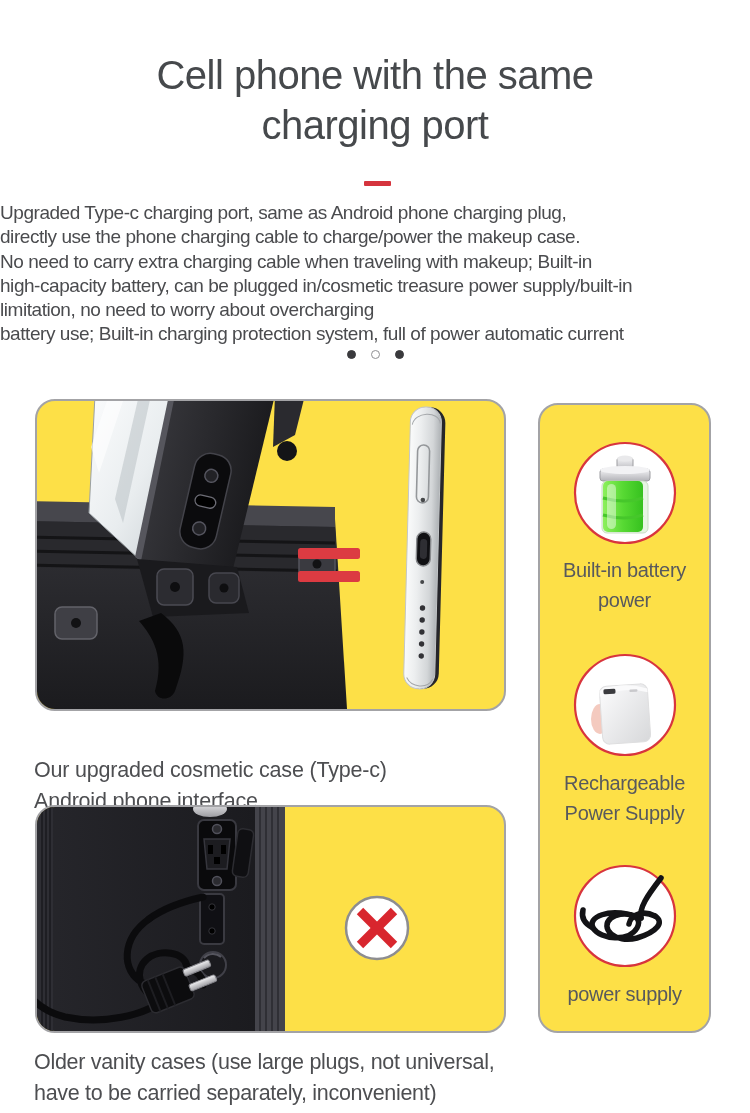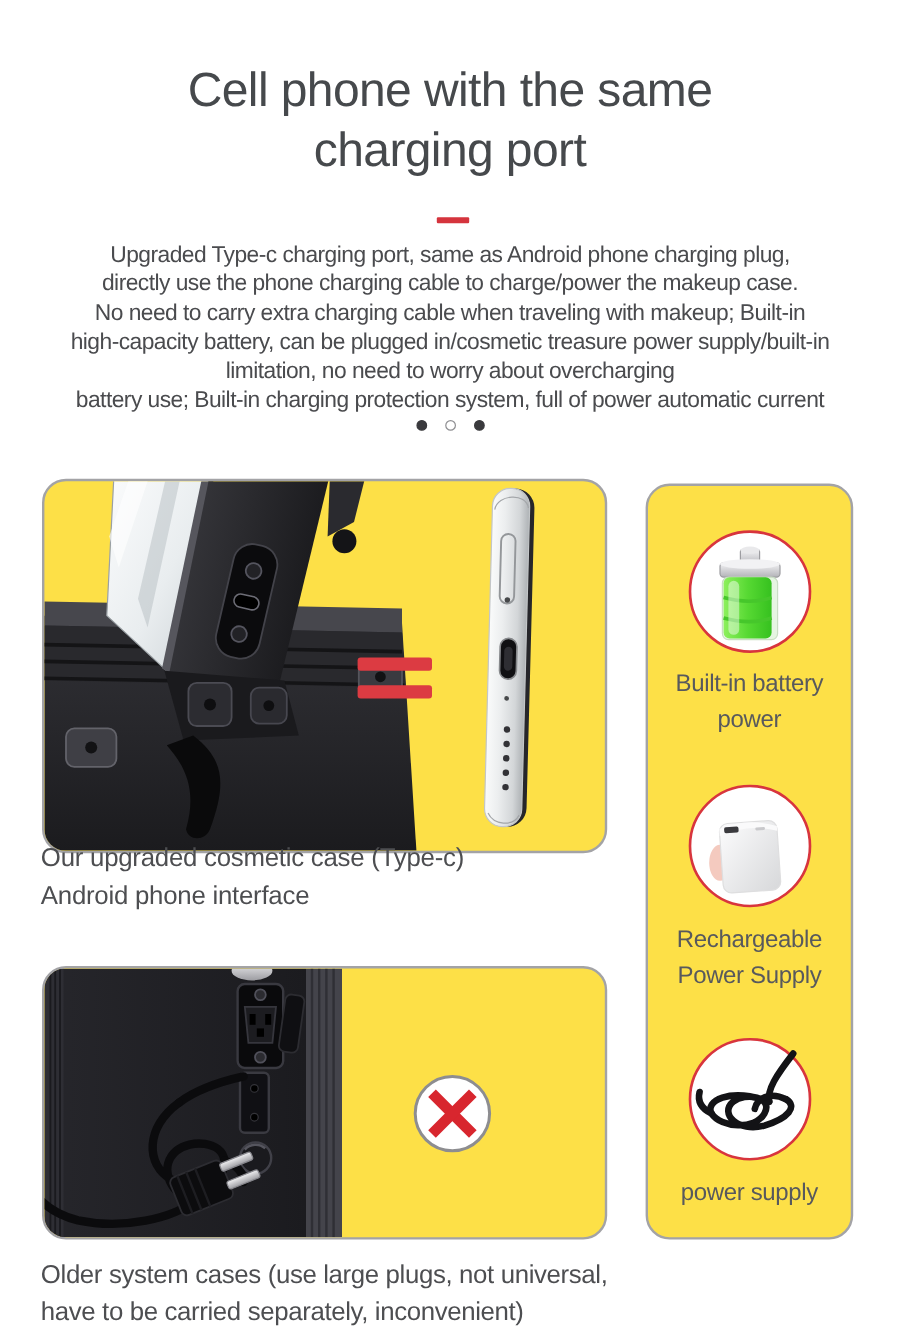--- a/index.html
+++ b/index.html
@@ -10,21 +10,21 @@
   
   .title{
     position:absolute;top:50px;left:0;width:750px;text-align:center;
     font-size:40px;line-height:50px;font-weight:500;color:#46494c;letter-spacing:-0.5px;
   }
   .red-dash{
     position:absolute;top:181px;left:364px;width:27px;height:5px;
     background:#d5343d;border-radius:1px;
   }
   .description{
-    position:absolute;top:201px;left:0;width:750px;text-align:center;
+    position:absolute;top:201px;left:0;width:750px;
     font-size:19px;line-height:24.3px;color:#4a4b4e;letter-spacing:-0.45px;white-space:nowrap;
   }
   .carousel{
     position:absolute;top:350px;left:0;width:750px;display:flex;justify-content:center;gap:15px;
   }
   .dot{width:9px;height:9px;border-radius:50%;border:1.5px solid #8f8f92;background:#ffffff;box-sizing:border-box;}
   .dot.filled{background:#3a3a3d;border-color:#3a3a3d;}
   
   .panel{
     position:absolute;border:2px solid #a3a3a6;border-radius:20px;background:#fde047;
@@ -34,21 +34,21 @@
   #panel-features{left:538px;top:403px;width:173px;height:630px;}
   #panel-legacy{left:35px;top:805px;width:471px;height:228px;}
   .panel svg.fill{position:absolute;left:0;top:0;width:100%;height:100%;}
   
   .equals{position:absolute;left:261px;top:147px;width:62px;}
   .equals .bar{width:62px;height:11px;background:#dc3b42;border-radius:2.5px;margin-bottom:12px;}
   
   .caption{
     position:absolute;left:34px;font-size:21.5px;line-height:31px;color:#4d4e51;letter-spacing:-0.2px;
   }
-  #caption-compare{top:700px;}
+  #caption-compare{top:755px;}
   #caption-legacy{top:1047px;letter-spacing:-0.3px;}
   
   .feat-icon{position:absolute;left:50%;transform:translateX(-50%);width:104px;height:104px;}
   .feat-label{
     position:absolute;left:0;width:100%;text-align:center;
     font-size:20px;line-height:30px;color:#58595d;letter-spacing:-0.3px;
   }
   #feat-icon-0{top:36px;}   #feat-label-0{top:150px;}
   #feat-icon-1{top:248px;}  #feat-label-1{top:363px;}
   #feat-icon-2{top:459px;}  #feat-label-2{top:574px;}
@@ -282,17 +282,17 @@
     <svg class="x-mark" viewBox="0 0 70 70">
       <circle cx="35" cy="35" r="31" fill="#ffffff" stroke="#8d8d90" stroke-width="2.5"></circle>
       <g stroke="#d8262e" stroke-width="9" stroke-linecap="butt">
         <line x1="18" y1="18" x2="52" y2="52"></line>
         <line x1="52" y1="18" x2="18" y2="52"></line>
       </g>
     </svg>
   </div>
 
   <div id="caption-legacy" class="caption">
-    <div>Older system cases (use large plugs, not universal,</div>
+    <div>Older vanity cases (use large plugs, not universal,</div>
     <div>have to be carried separately, inconvenient)</div>
   </div>
 
 </div>
 
 </body></html>

